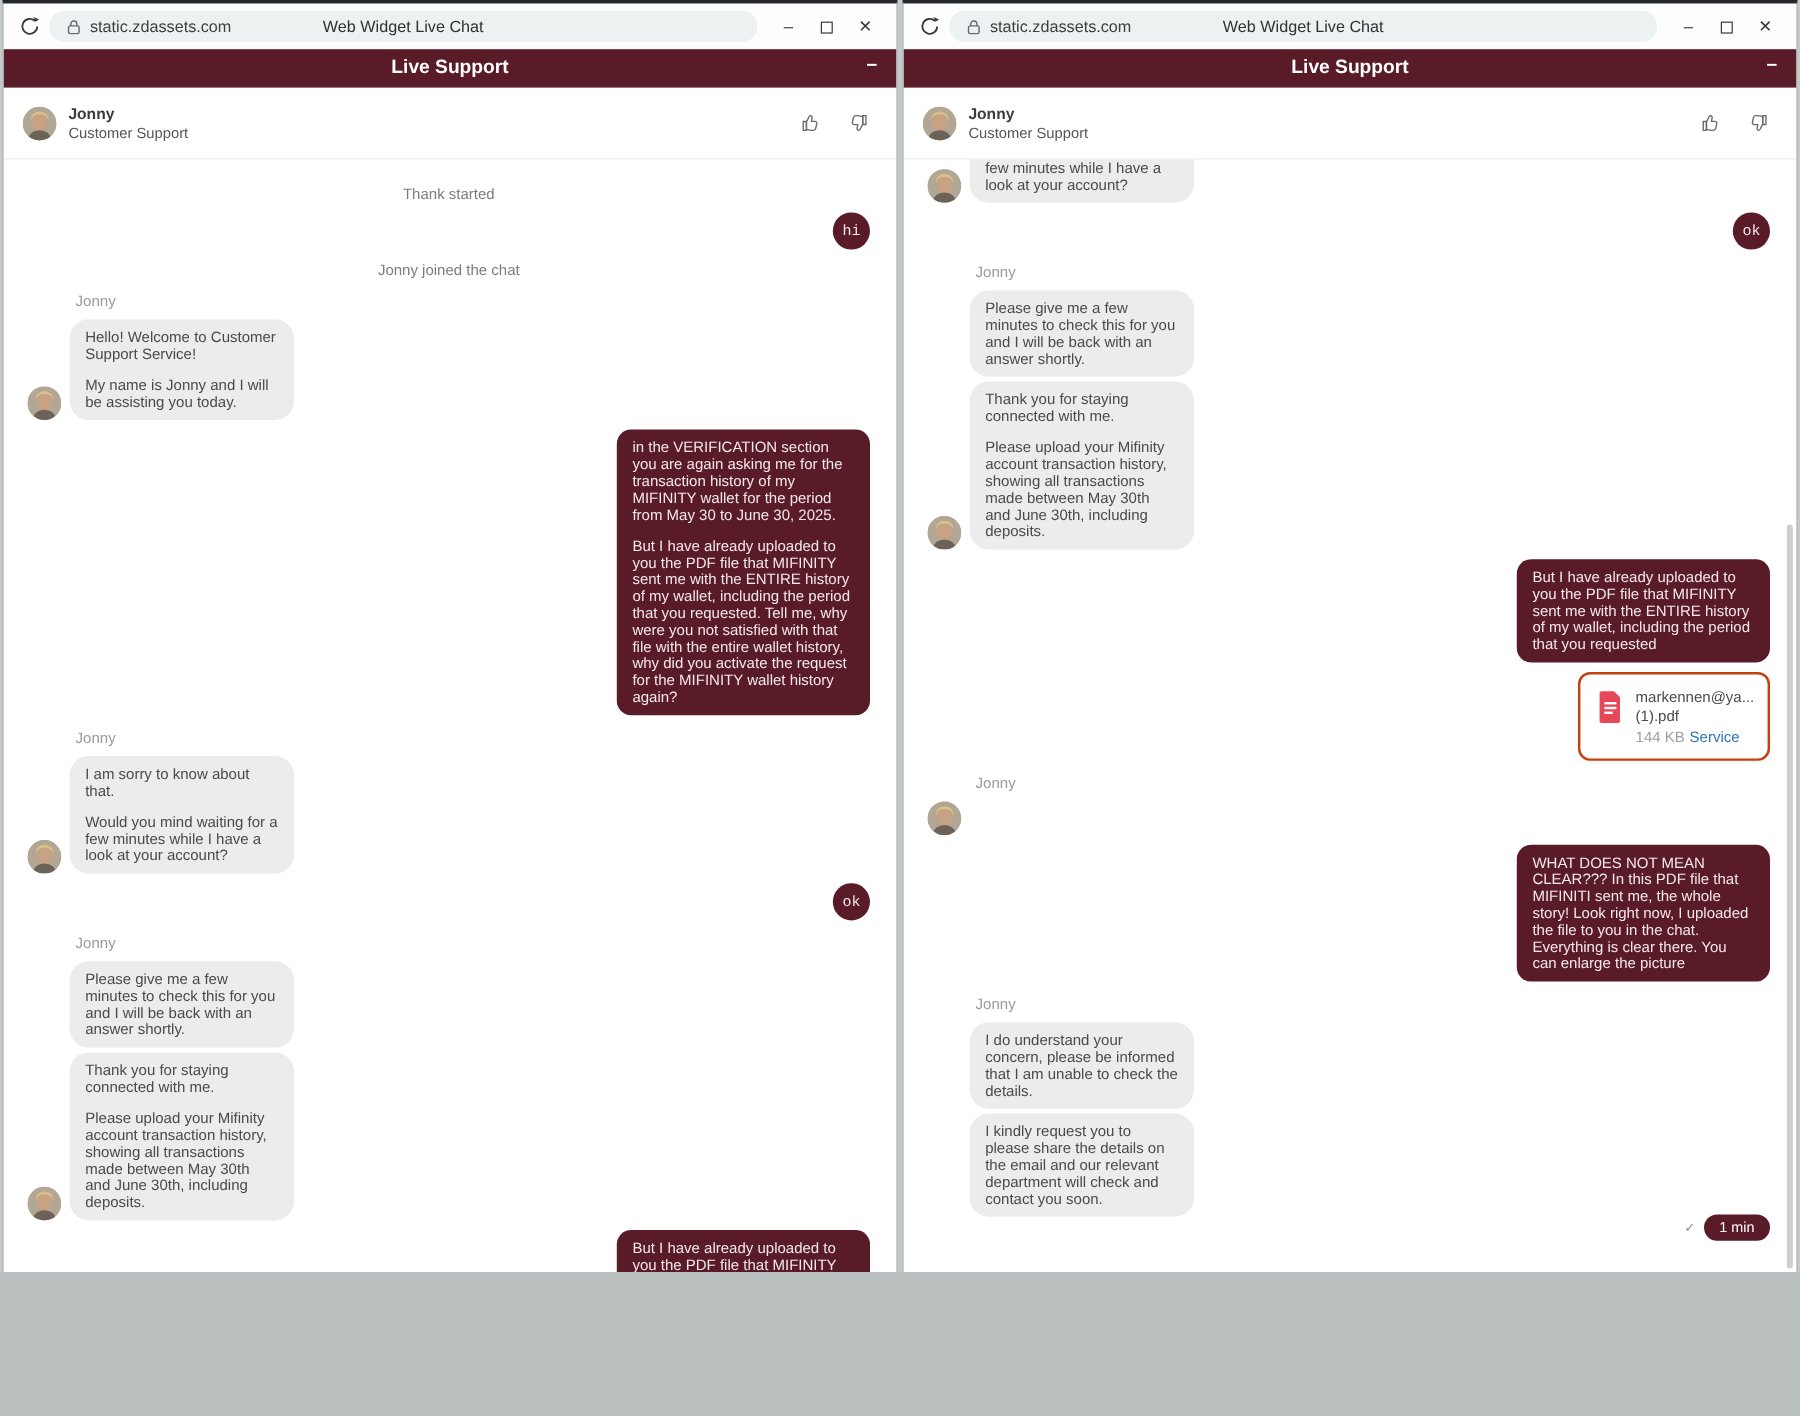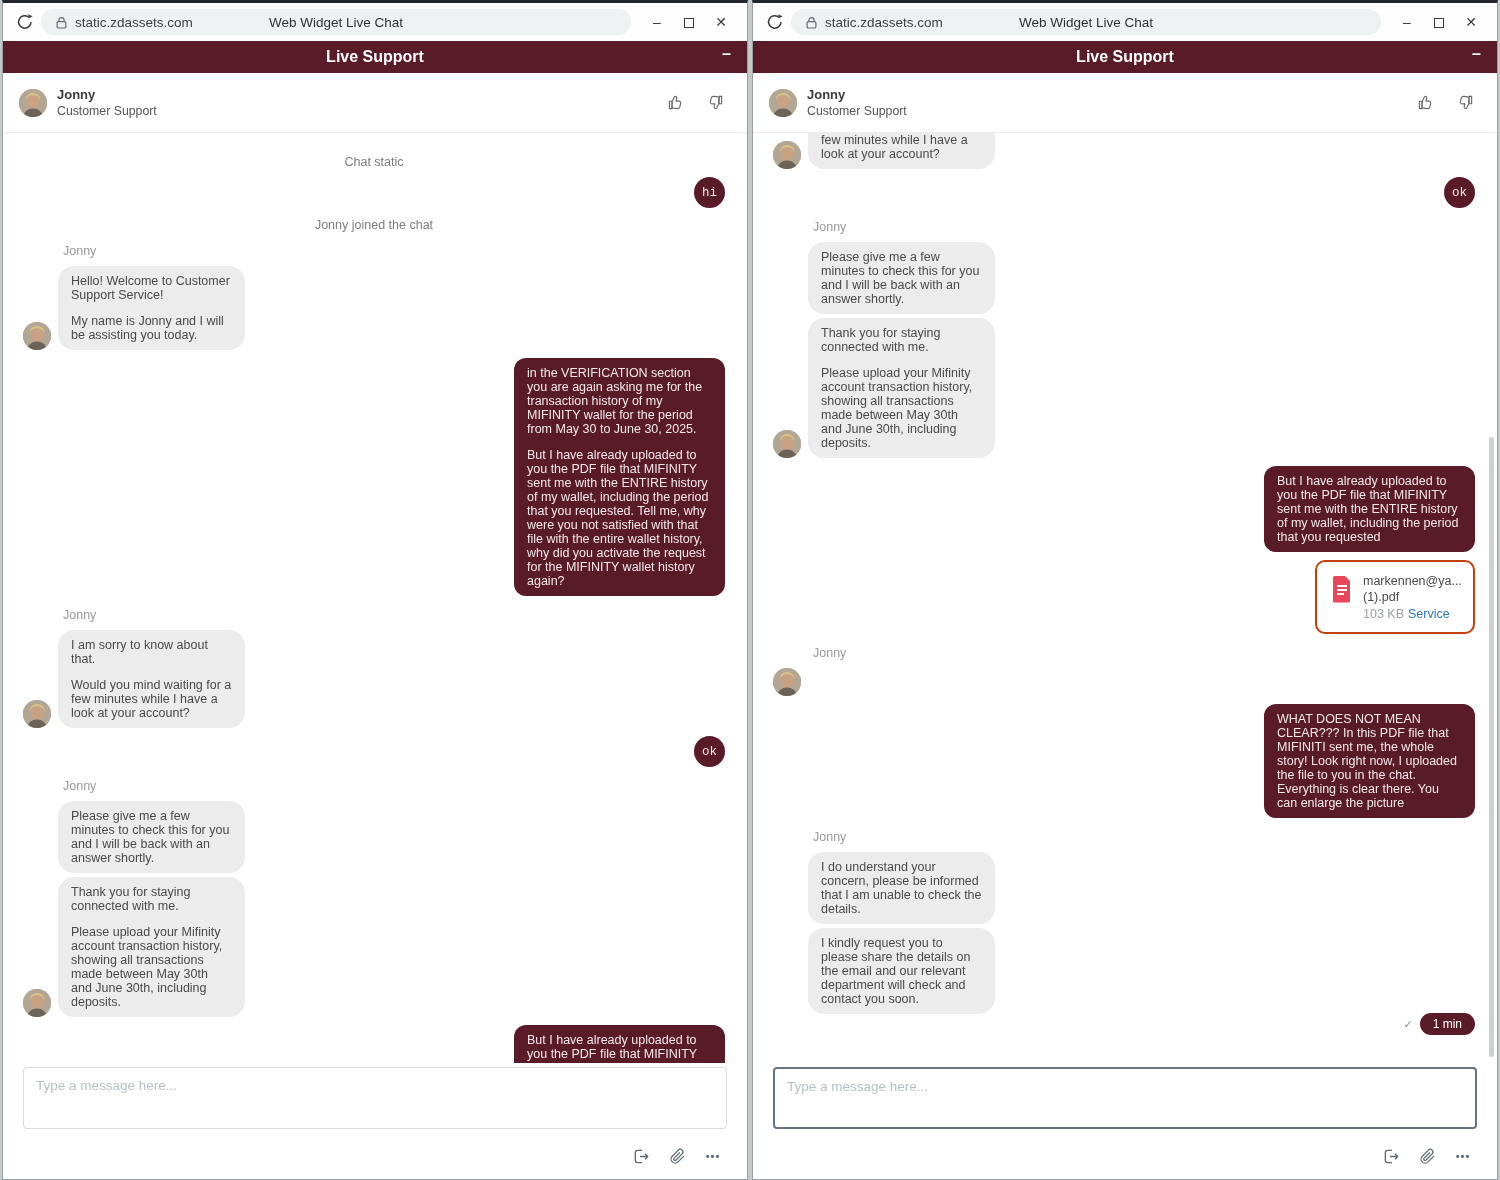--- a/index.html
+++ b/index.html
@@ -1,17 +1,17 @@
 <!DOCTYPE html>
 <html style="--accent: #5a1b29; --agent-bubble: #ececec; --link: #2d76b5;"><head>
 <meta charset="utf-8">
 <style>
   * { margin:0; padding:0; box-sizing:border-box; }
   body { font-family:"Liberation Sans", sans-serif; background:#b9c0bf; }
-  .stage { position:relative; width:1500px; height:1180px; overflow:hidden; background:#c3cac9; }
+  .stage { position:relative; width:1500px; height:1060px; overflow:hidden; background:#c3cac9; }
 
   .window { position:absolute; top:0; width:746px; height:1180px; background:#fff;
             border:1px solid #98a0a0; border-top:3px solid #23272b;
             display:flex; flex-direction:column; overflow:hidden; }
   .window.left { left:2px; }
   .window.right { left:752px; }
 
   
   .titlebar { position:relative; height:38px; flex:none; background:#fdfdfd; }
   .reload-btn { position:absolute; left:13px; top:10px; width:18px; height:18px; cursor:pointer; }
@@ -143,21 +143,21 @@
       <span class="thumb up js-thumb"><svg viewBox="0 0 20 20" width="19" height="19">
             <path d="M2.5 8.7h2.8v7.8H2.5z" fill="none" stroke="#6a6a6a" stroke-width="1.2"></path>
             <path d="M5.3 15.6c2.4.8 3.9.9 5.9.9 1.1 0 2-.7 2.2-1.7l1-4.2c.25-1.05-.55-2-1.6-2h-3.2l.7-3.1c.2-.95-.5-1.9-1.5-1.9-.45 0-.85.25-1.05.65L5.3 9Z" fill="none" stroke="#6a6a6a" stroke-width="1.2" stroke-linejoin="round"></path>
           </svg></span>
       <span class="thumb down js-thumb"><svg viewBox="0 0 20 20" width="19" height="19">
             <path d="M2.5 8.7h2.8v7.8H2.5z" fill="none" stroke="#6a6a6a" stroke-width="1.2"></path>
             <path d="M5.3 15.6c2.4.8 3.9.9 5.9.9 1.1 0 2-.7 2.2-1.7l1-4.2c.25-1.05-.55-2-1.6-2h-3.2l.7-3.1c.2-.95-.5-1.9-1.5-1.9-.45 0-.85.25-1.05.65L5.3 9Z" fill="none" stroke="#6a6a6a" stroke-width="1.2" stroke-linejoin="round"></path>
           </svg></span>
     </div>
     <div class="chat" id="chat-left">
-        <div class="sys">Chat static</div>
+        <div class="sys">Thank started</div>
         <div class="mrow visitor">
           <div class="bubble visitor-b small">
             <div class="para">hi</div>
           </div>
         </div>
         <div class="sys">Jonny joined the chat</div>
         <div class="nlabel">Jonny</div>
         <div class="mrow agent gap">
           <div class="avslot">
             <span class="avatar"><svg viewBox="0 0 28 28" width="28" height="28">
@@ -348,21 +348,21 @@
         <div class="mrow visitor">
           <div class="file-card">
             <span class="fic"><svg viewBox="0 0 22 28" width="22" height="28">
                 <path d="M3 1h11l5 5v20a1.5 1.5 0 0 1-1.5 1.5h-14A1.5 1.5 0 0 1 2 26V2.5A1.5 1.5 0 0 1 3.5 1Z" fill="#e8475a"></path>
                 <rect x="6" y="10" width="10" height="2" fill="#fff"></rect>
                 <rect x="6" y="14" width="10" height="2" fill="#fff"></rect>
                 <rect x="6" y="18" width="7" height="2" fill="#fff"></rect>
               </svg></span>
             <div>
               <div class="fname">markennen@ya...<br>(1).pdf</div>
-              <div class="fmeta"><span>103 KB</span><span class="dl">Service</span></div>
+              <div class="fmeta"><span>144 KB</span><span class="dl">Service</span></div>
             </div>
           </div>
         </div>
         <div class="nlabel">Jonny</div>
         <div class="mrow agent gap">
           <div class="avslot">
             <span class="avatar"><svg viewBox="0 0 28 28" width="28" height="28">
                 <rect width="28" height="28" fill="#b2a694"></rect>
                 <path d="M6.5 12Q7 4.5 14 4.5T21.5 12Q22 7 18 5.2 14 3.2 10 5.2 6.5 7.2 6.5 12Z" fill="#d9c187"></path>
                 <ellipse cx="14" cy="13" rx="6.2" ry="7.2" fill="#c9a183"></ellipse>

